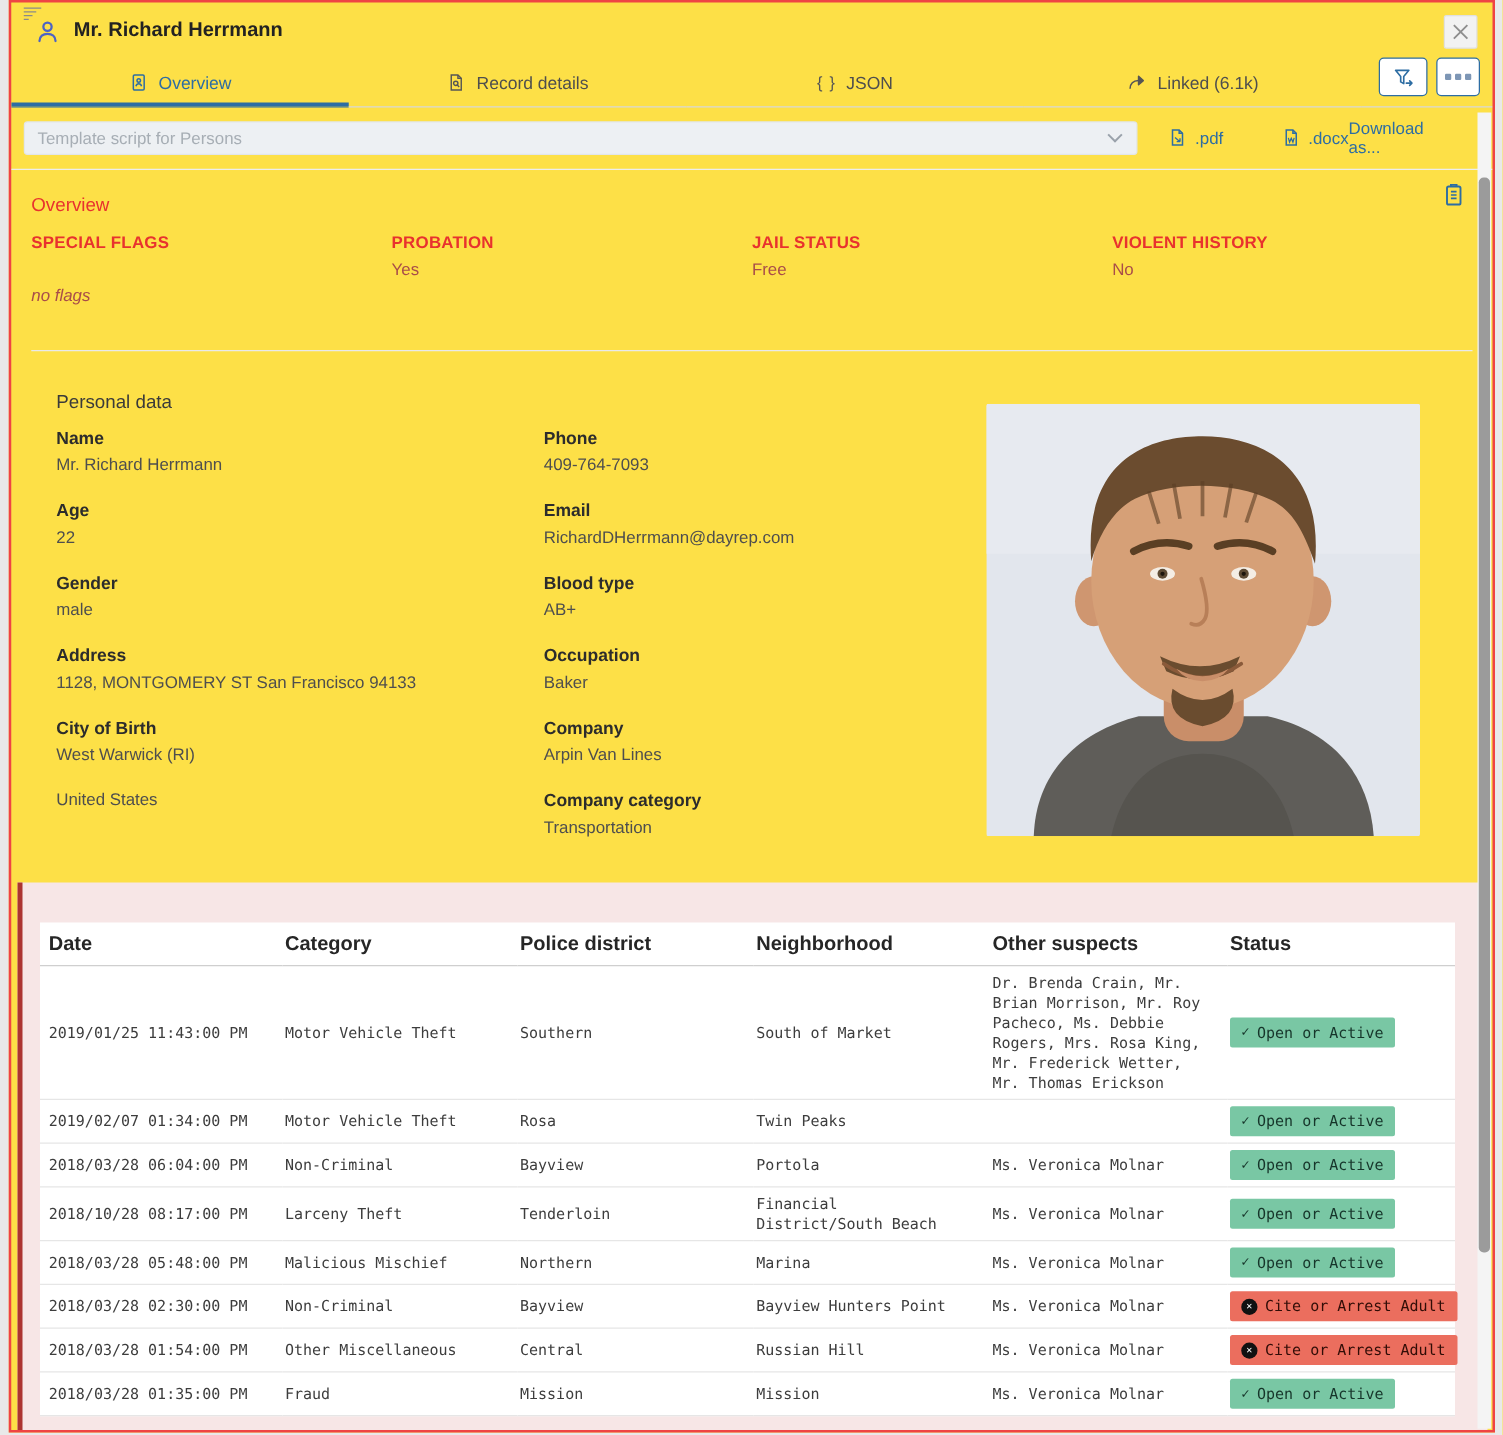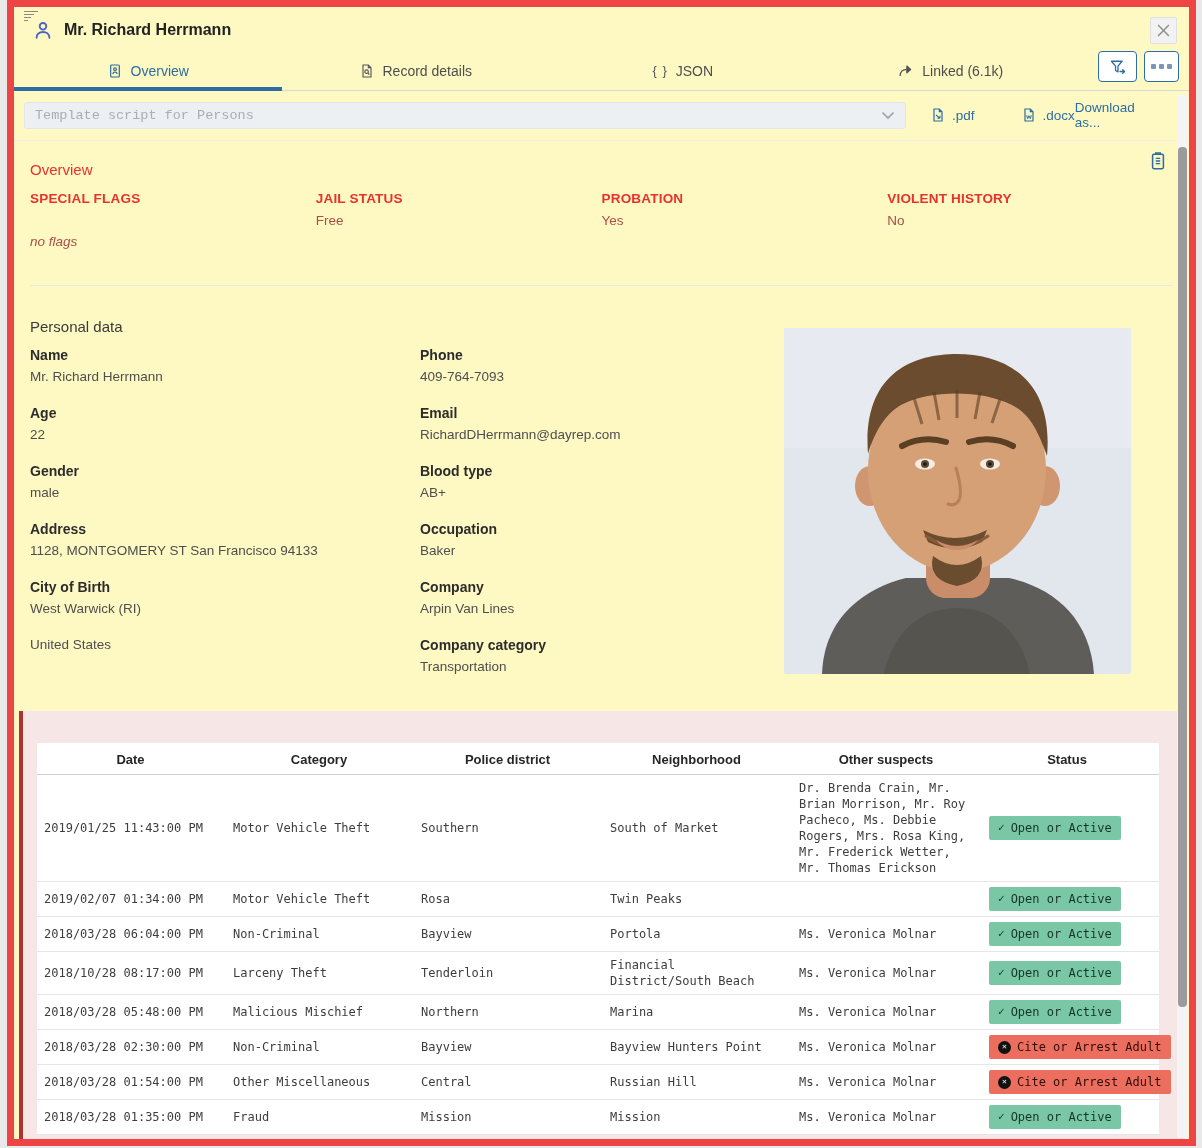--- a/index.html
+++ b/index.html
@@ -1,20 +1,20 @@
 <!DOCTYPE html>
 <html><head>
 <meta charset="utf-8">
 <style>
   * { margin:0; padding:0; box-sizing:border-box; }
   html,body { width:1202px; height:1148px; font-family:"Liberation Sans", sans-serif; }
   body { background:#e9e9e9; position:relative; overflow:hidden; }
 
   .dialog { position:absolute; left:7px; top:0; width:1189px; height:1146px;
-    background:#fef9c3; border:7px solid #ef4444; overflow:hidden; }
+    background:#fde047; border:2px solid #ef4444; overflow:hidden; }
 
   .grip { position:absolute; left:10px; top:4px; width:16px; height:12px; }
   .grip i { display:block; height:1px; background:#8a8a8a; margin-bottom:2px; }
   .grip i:nth-child(1){width:14px}.grip i:nth-child(2){width:10px}.grip i:nth-child(3){width:7px}.grip i:nth-child(4){width:4px}
 
   
   .dlg-header { height:44px; display:flex; align-items:center; padding:2px 12px 0 18px; }
   .person-ic { width:22px; height:22px; margin-right:10px; }
   .dlg-title { font-size:16px; font-weight:700; color:#222; }
   .close-btn { margin-left:auto; width:27px; height:27px; background:#f2f2f2; border:1px solid #e0e0e0;
@@ -29,54 +29,54 @@
   .tab .glyph { font-size:13px; color:#555; letter-spacing:1px; }
   .tab-actions { display:flex; align-items:center; gap:7px; padding:0 10px 8px 14px; border-bottom:1px solid #d8d8d8; }
   .sq-btn { width:39px; height:31px; background:#fff; border:1px solid #2d6da3; border-radius:4px;
     display:flex; align-items:center; justify-content:center; gap:3px; cursor:pointer; }
   .sq-btn.small { width:35px; }
   .dot { width:5px; height:5px; background:#7d96b5; border-radius:1px; display:inline-block; }
 
   
   .template-row { display:flex; align-items:center; padding:9px 12px 10px 10px; }
   .tmpl-select { width:893px; height:27px; background:#edf0f3; border:1px solid #e2e6ea; border-radius:3px;
-    display:flex; align-items:center; padding:0 10px; cursor:pointer;font-family:Liberation Mono, monospace; }
+    display:flex; align-items:center; padding:0 10px; cursor:pointer; }
   .tmpl-select .ph { font-size:13.5px; color:#a7aeb5; }
   .tmpl-select .chev { margin-left:auto; }
   .blue-link { display:flex; align-items:center; gap:6px; color:#2d6da3; font-size:13.5px; text-decoration:none; cursor:pointer; }
   .lnk-pdf { margin-left:24px;align-items:flex-end; }
   .lnk-docx { margin-left:46px; }
   .lnk-dl { margin-left:auto; margin-right:14px; }
 
   
   .content { border-top:1px solid #ededed; padding:0 16px; position:relative; }
   .copy-btn { position:absolute; right:22px; top:10px; background:none; border:none; cursor:pointer; }
 
   .ov-heading { margin-top:20px; font-size:15px; color:#e8322e; }
   .flags { display:grid; grid-template-columns:repeat(4,1fr); margin-top:13px; }
   .flag-label { font-size:13.5px; font-weight:700; color:#e8322e; letter-spacing:.2px; }
   .flag-value { margin-top:7px; font-size:13.5px; color:#a94d49; }
   .flag-value.italic { font-style:italic;margin-top:28px; }
   .divider { border-bottom:1px solid #e9e9e9; margin-top:36px; }
 
-  .personal { margin-top:32px; position:relative; }
+  .personal { margin-top:32px; position:relative;margin-left:20px; }
   .p-heading { font-size:15px; color:#3a3a3a; margin-bottom:12px; }
   .fields-grid { display:grid; grid-template-columns:390px 390px; }
   .field { margin-bottom:20px; }
   .field .f-label { font-size:14px; font-weight:700; color:#2c2c2c; line-height:17px; }
   .field .f-value { font-size:13.5px; color:#4e4e4e; margin-top:5px; line-height:16px; }
 
   .photo { position:absolute; top:10px; right:42px; width:347px; height:346px; border-radius:2px; overflow:hidden; }
 
   
   .crimes { margin:16px -12px 0 -11px; background:#f7e6e6; border-left:4px solid #ac3431; padding:17px 26px 12px 14px; }
   .crimes-head { display:flex; align-items:center; gap:10px; color:#c0403d; font-size:14.5px; padding-left:3px; }
   .crimes-table { width:100%; background:#fff; border-collapse:collapse; margin-top:15px; table-layout:fixed; }
-  .crimes-table th { font-family:"Liberation Sans",sans-serif; font-size:13px; font-weight:700; color:#262626;
-    text-align:center; padding:9px 14px 7px 2px; border-bottom:1px solid #cfcfcf; }
+  .crimes-table th { font-family:"Liberation Sans",sans-serif; font-size:16px; font-weight:700; color:#262626;
+    text-align:left; padding:9px 14px 7px 2px; border-bottom:1px solid #cfcfcf; }
   .crimes-table td { font-family:"DejaVu Sans Mono", monospace; font-size:12px; color:#3d3d3d;
     padding:5px 14px 5px 2px; border-bottom:1px solid #e6e6e6; vertical-align:middle; line-height:16px; }
   .crimes-table th:first-child, .crimes-table td:first-child { padding-left:7px; }
   .crimes-table td.c-date { white-space:nowrap; }
   .badge { display:inline-flex; align-items:center; gap:6px; font-family:"DejaVu Sans Mono",monospace;
     font-size:12px; padding:4px 9px; border-radius:2px; white-space:nowrap; }
   .badge.green { background:#79c7a4; color:#16352a; }
   .badge.red   { background:#eb6e5e; color:#310d07; }
   .ic-check { font-size:11px; }
   .ic-x { width:13px; height:13px; border-radius:50%; background:#111; color:#fff; font-size:8px;
@@ -196,27 +196,27 @@
     <div class="ov-heading">Overview</div>
 
     <div class="flags">
 
         <div class="flag">
           <div class="flag-label">SPECIAL FLAGS</div>
           <div class="flag-value italic">no flags</div>
         </div>
 
         <div class="flag">
+          <div class="flag-label">PROBATION</div>
+          <div class="flag-value">Yes</div>
+        </div>
+
+        <div class="flag">
           <div class="flag-label">JAIL STATUS</div>
           <div class="flag-value">Free</div>
-        </div>
-
-        <div class="flag">
-          <div class="flag-label">PROBATION</div>
-          <div class="flag-value">Yes</div>
         </div>
 
         <div class="flag">
           <div class="flag-label">VIOLENT HISTORY</div>
           <div class="flag-value">No</div>
         </div>
 
     </div>
 
     <div class="divider"></div>

